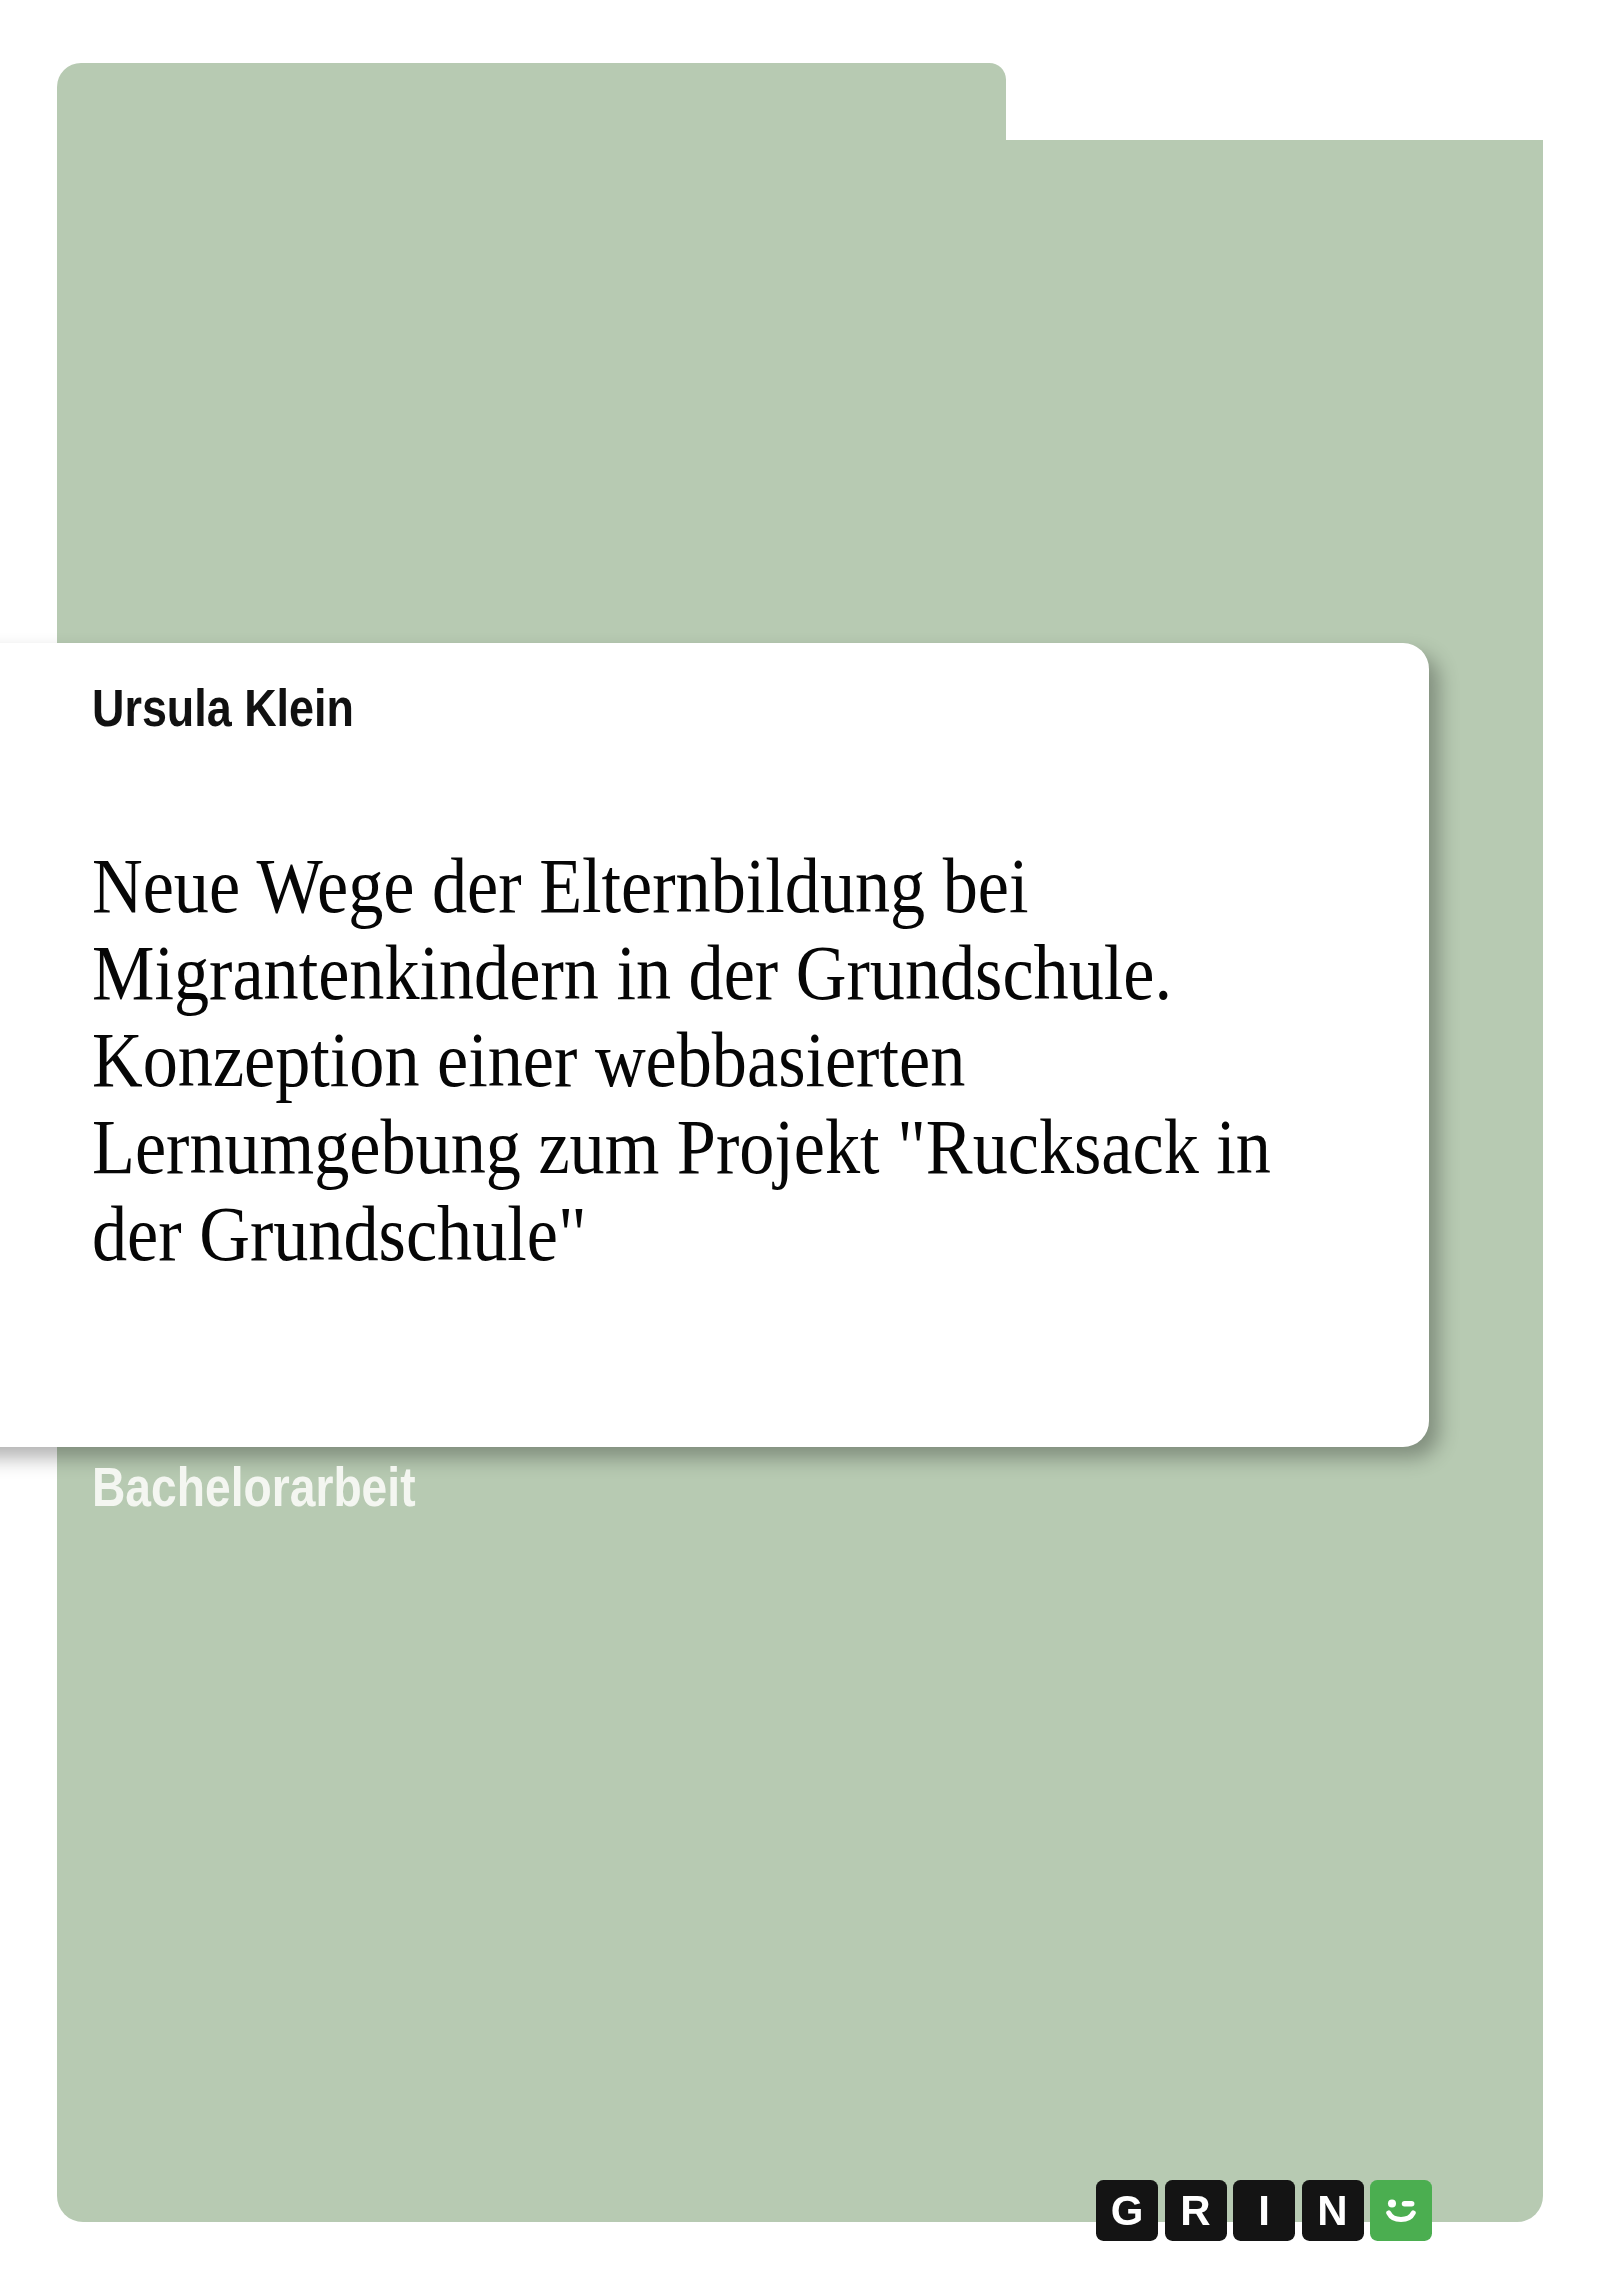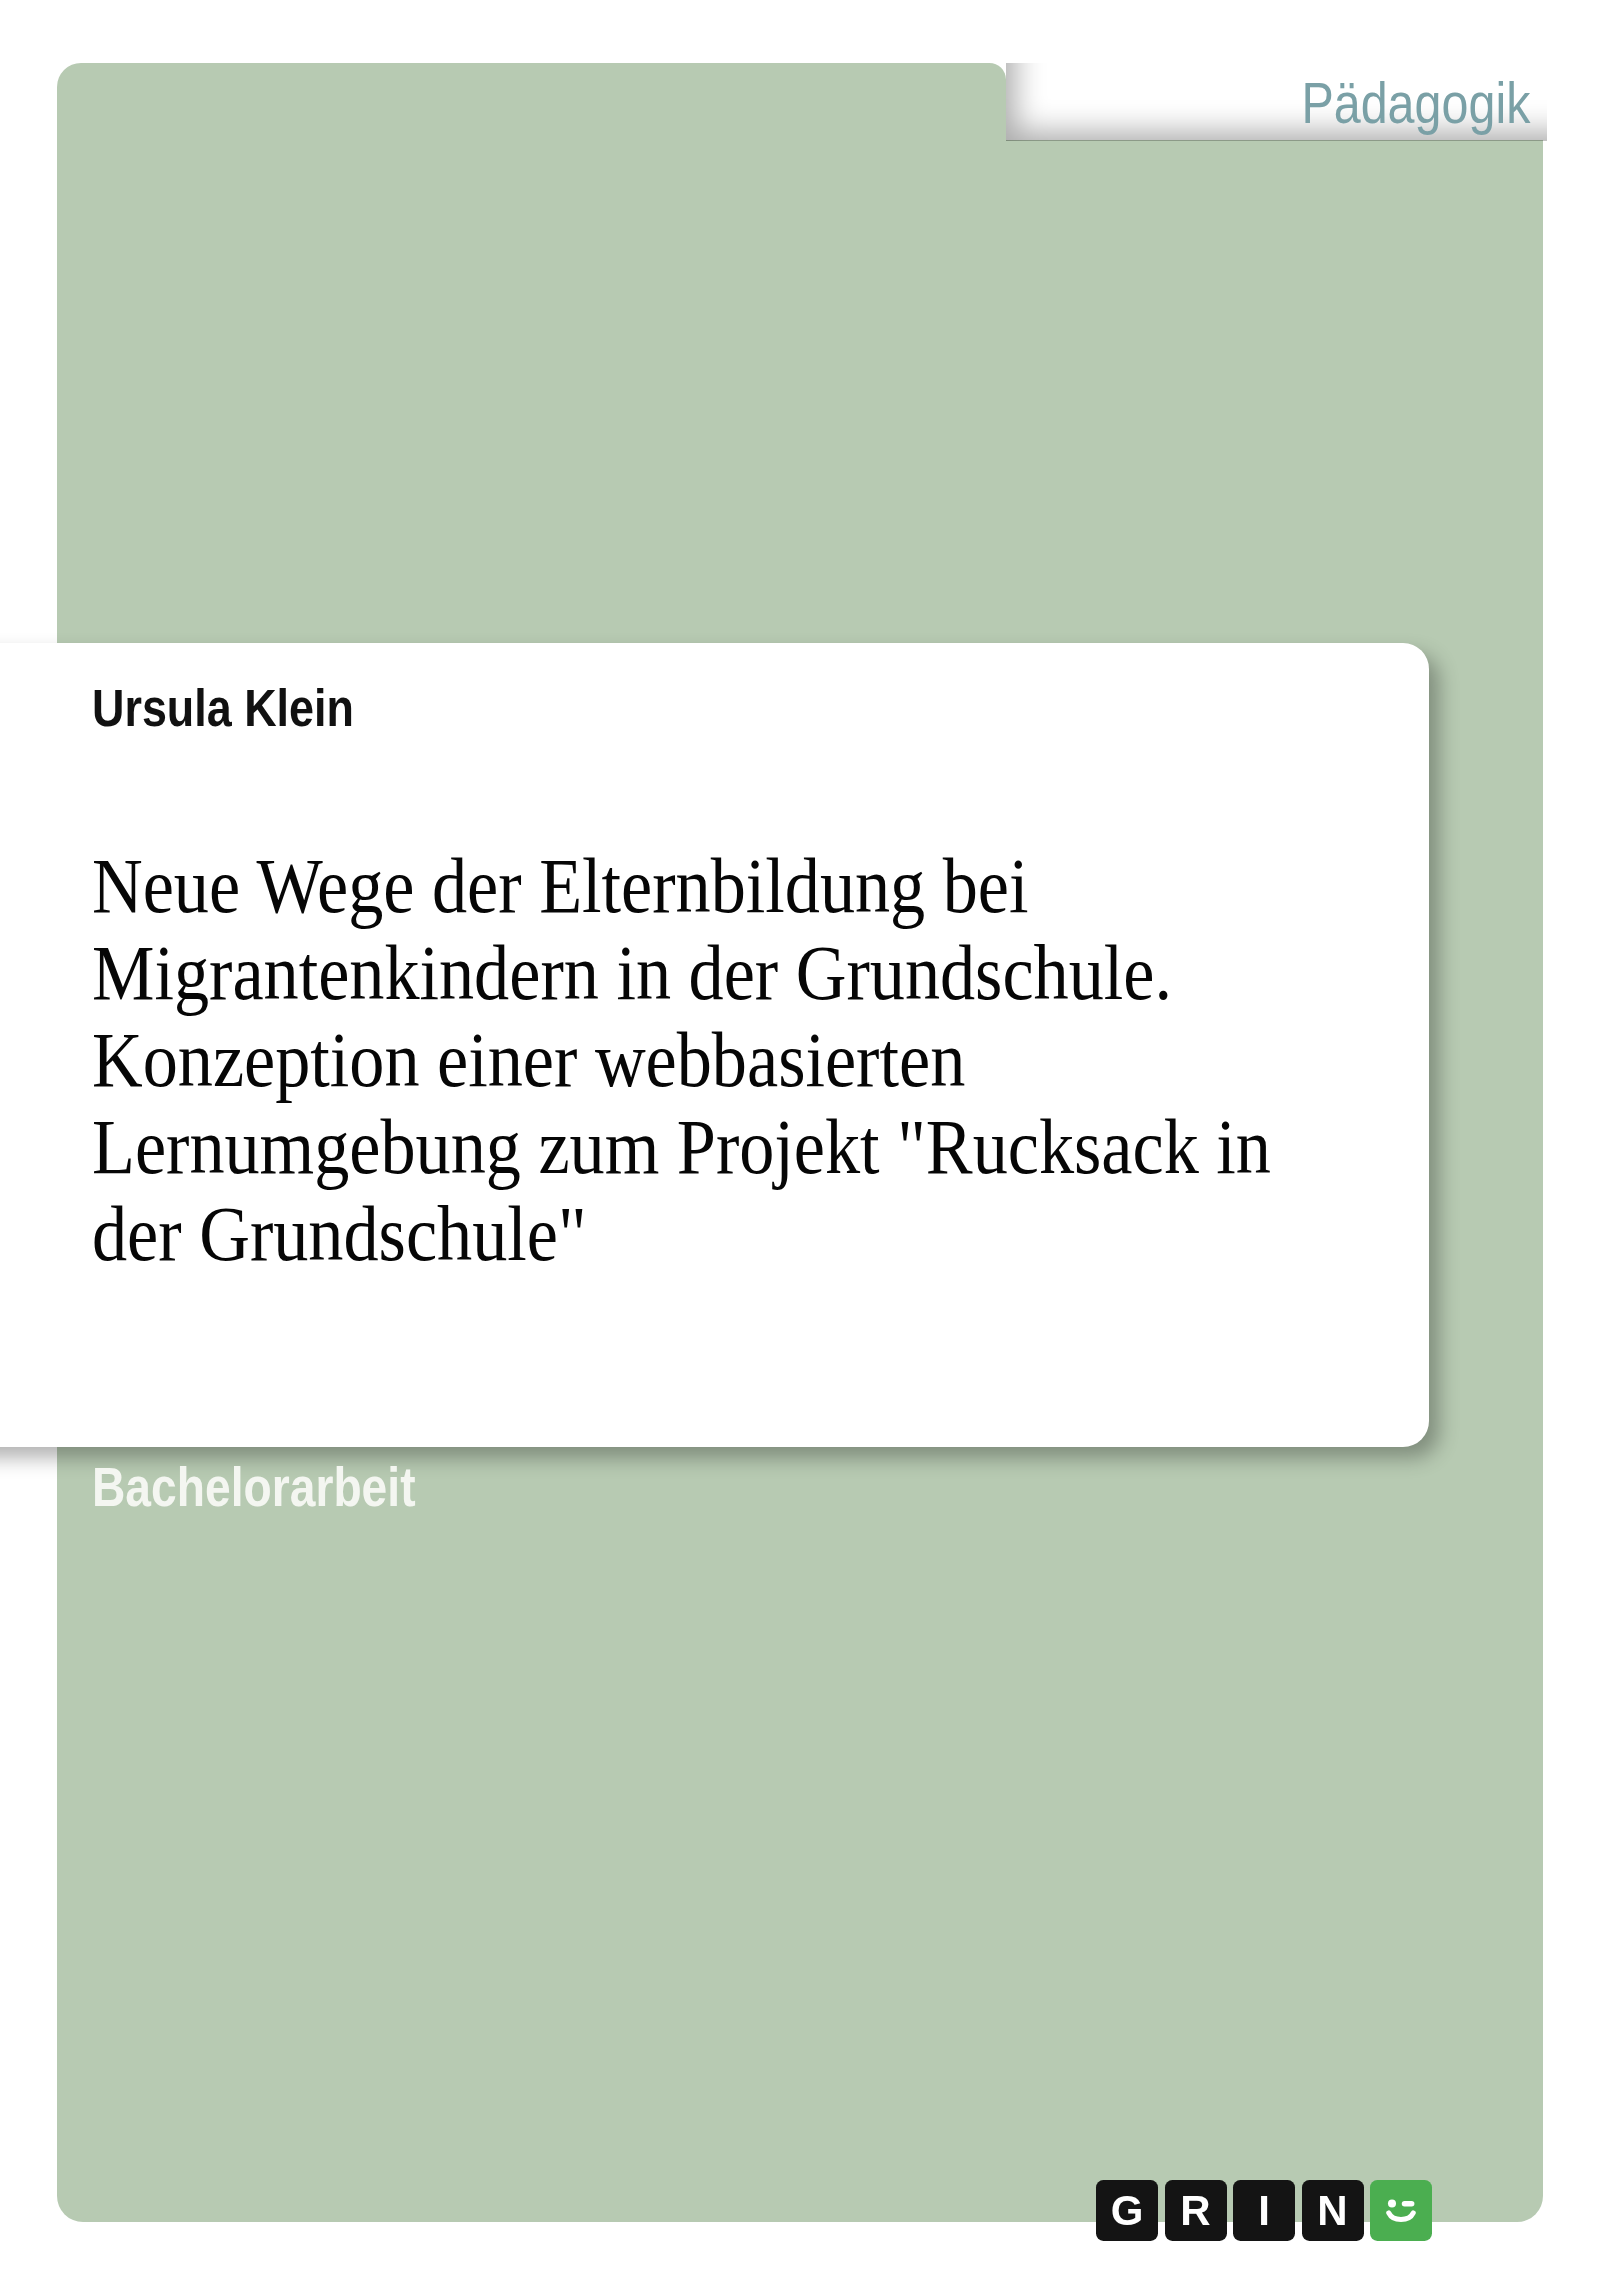--- a/index.html
+++ b/index.html
@@ -76,23 +76,20 @@
   .logo-tile svg{display:block;}
 </style>
 </head>
 <body>
 
 <div class="page">
 
   <div class="green-tab"></div>
   <div class="green-main"></div>
 
-  <div class="category-notch">
-    <div class="category-label">Pädagogik</div>
-  </div>
 
   <div class="title-card">
     <div class="author-name">Ursula Klein</div>
     <div class="book-title">
       <div class="title-line">Neue Wege der Elternbildung bei</div>
       <div class="title-line">Migrantenkindern in der Grundschule.</div>
       <div class="title-line">Konzeption einer webbasierten</div>
       <div class="title-line">Lernumgebung zum Projekt "Rucksack in</div>
       <div class="title-line">der Grundschule"</div>
     </div>

